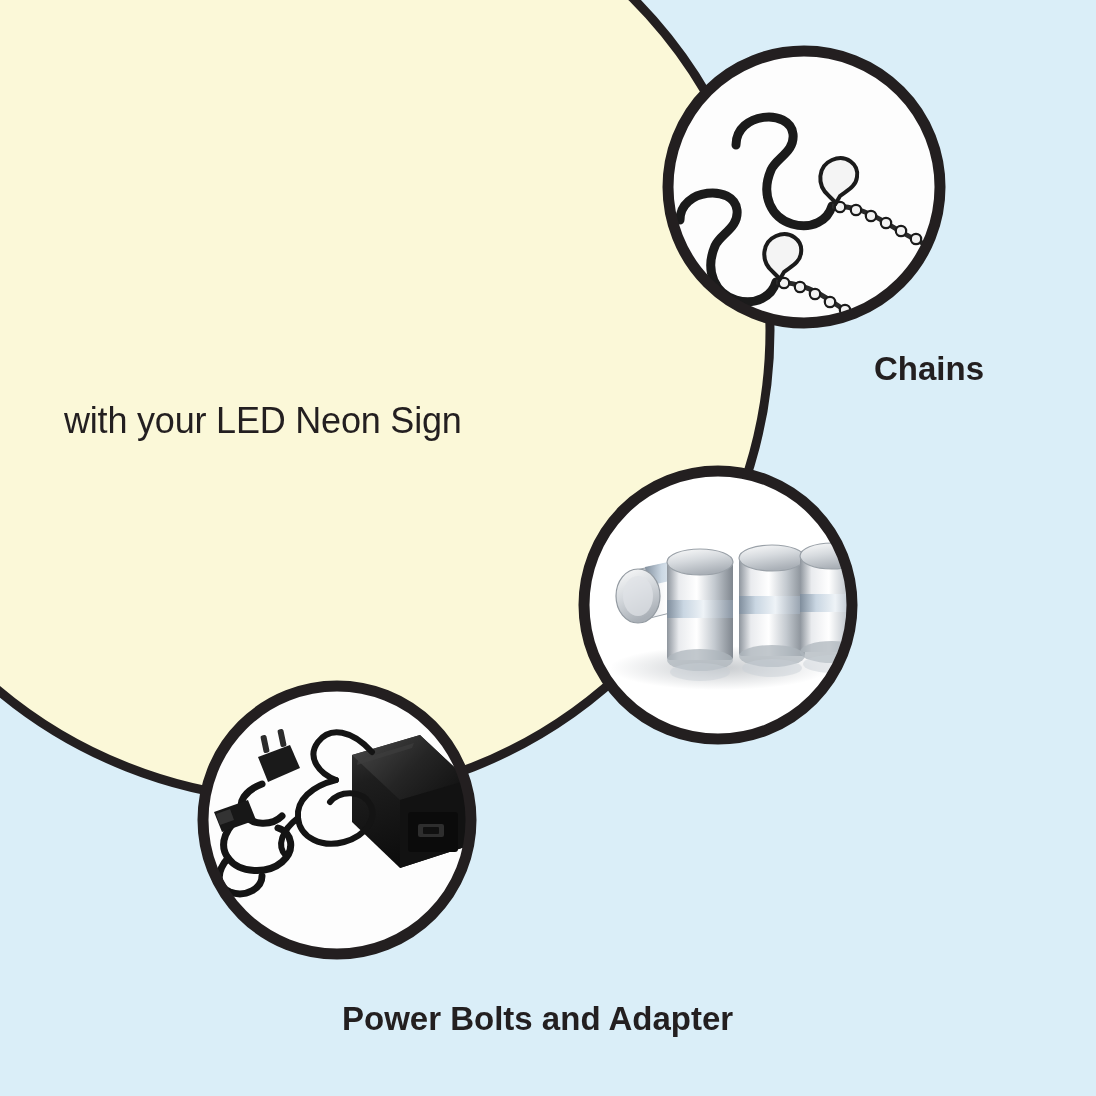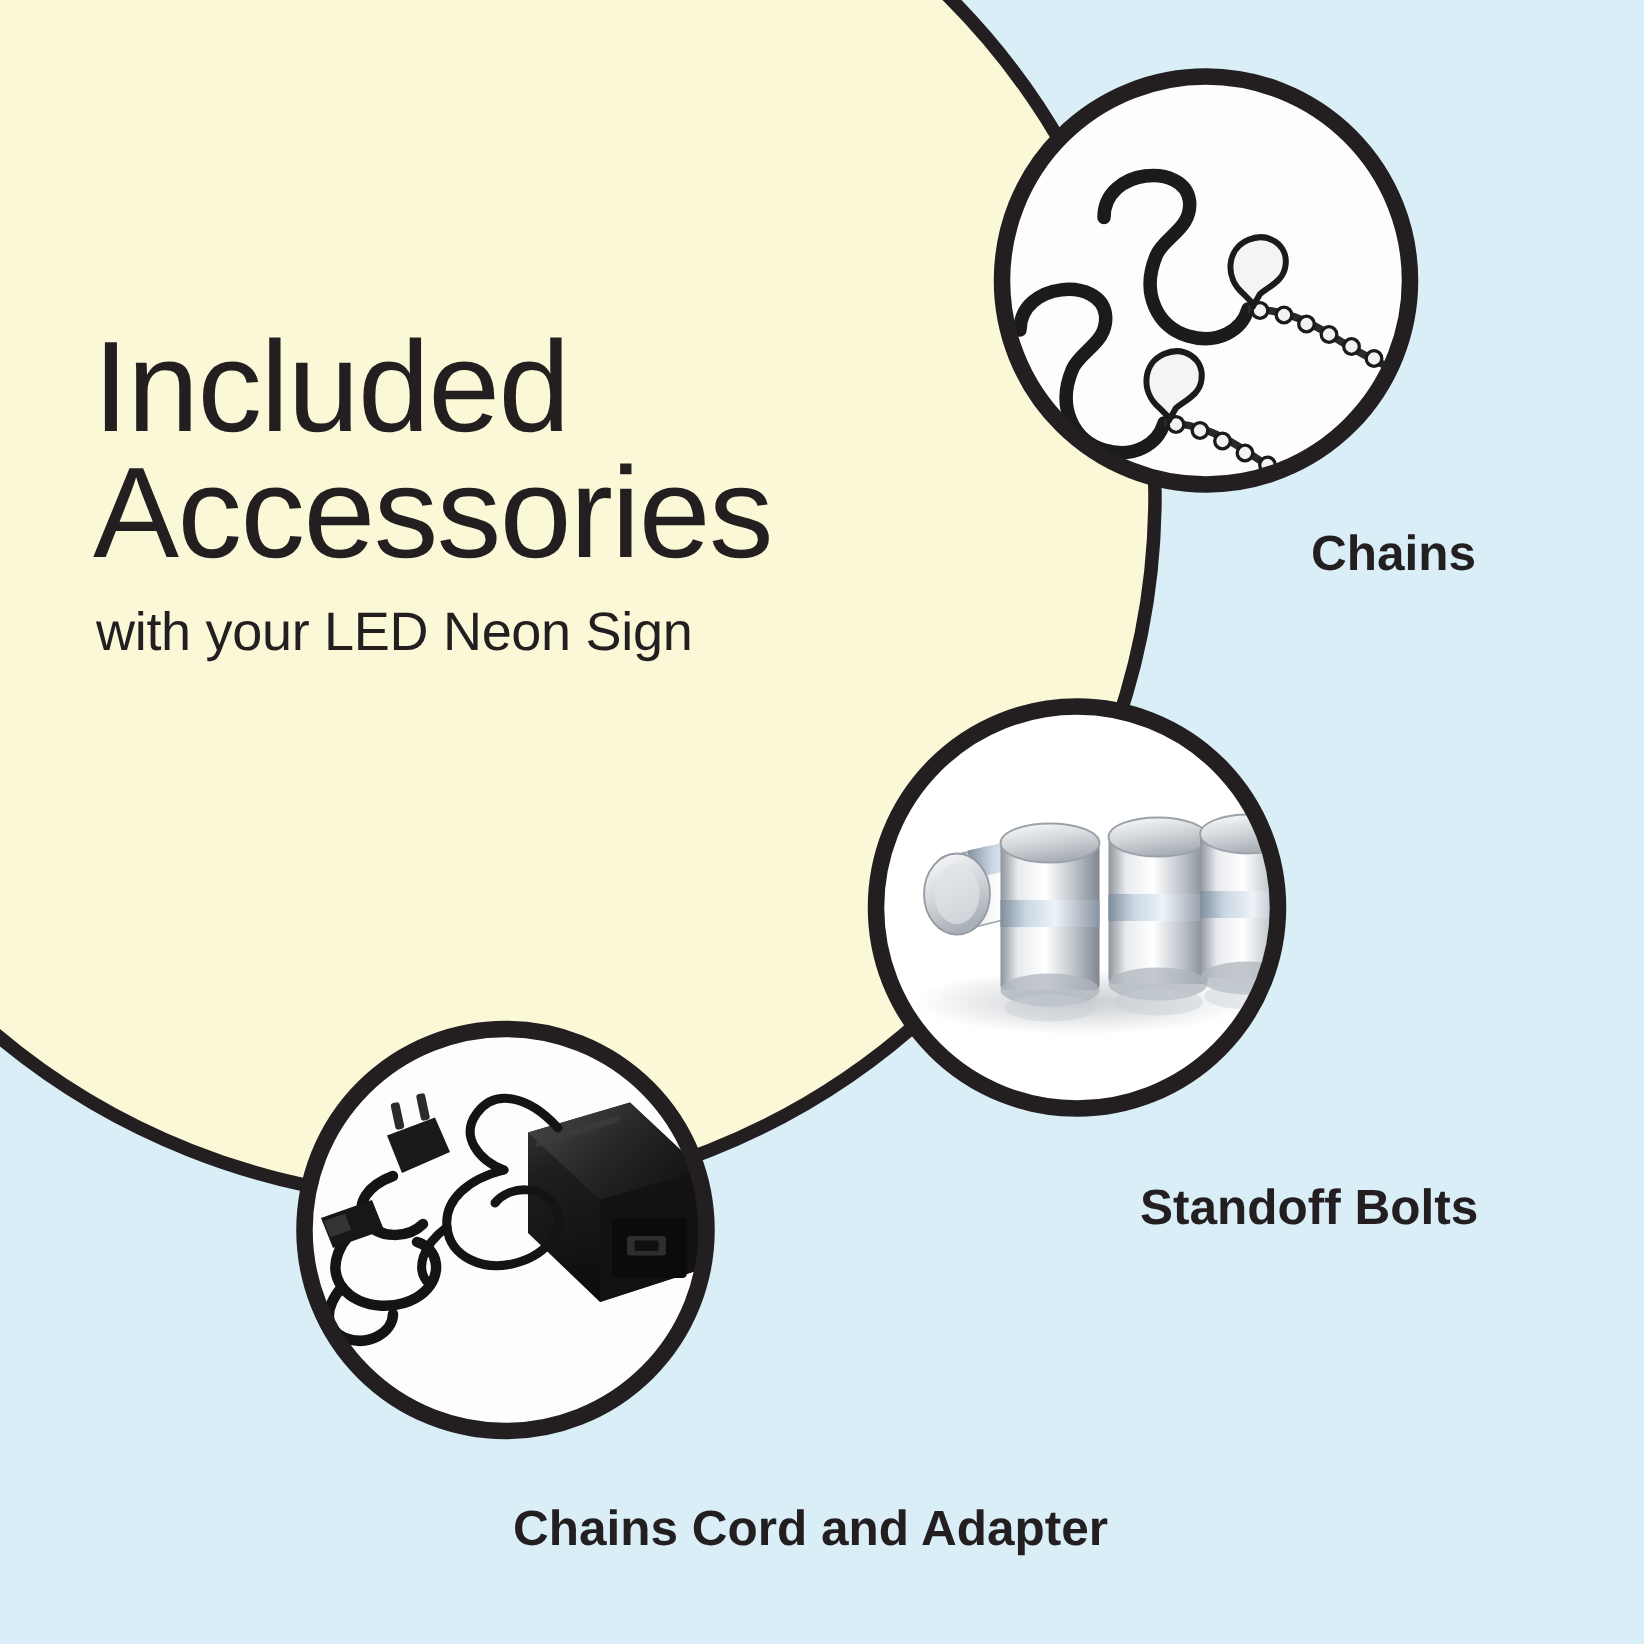--- a/index.html
+++ b/index.html
@@ -229,20 +229,17 @@
           <g>
             <path d="M214 812 L248 800 L256 820 L222 832 Z" fill="#171717"></path>
             <path d="M216 814 L230 809 L234 820 L220 825 Z" fill="#333"></path>
           </g>
         </g>
       </g>
       <circle cx="337" cy="820" r="134" fill="none" stroke="#231f20" stroke-width="11"></circle>
     </g>
   </svg>
 
-  <div class="headline">Included
-Accessories</div>
   <div class="subtitle">with your LED Neon Sign</div>
 
   <div class="caption cap-chains">Chains</div>
-  <div class="caption cap-bolts">Standoff Bolts</div>
-  <div class="caption cap-power">Chains Cord and Adapter</div>
+  <div class="caption cap-power">Power Bolts and Adapter</div>
 </div>
 
 </body></html>

